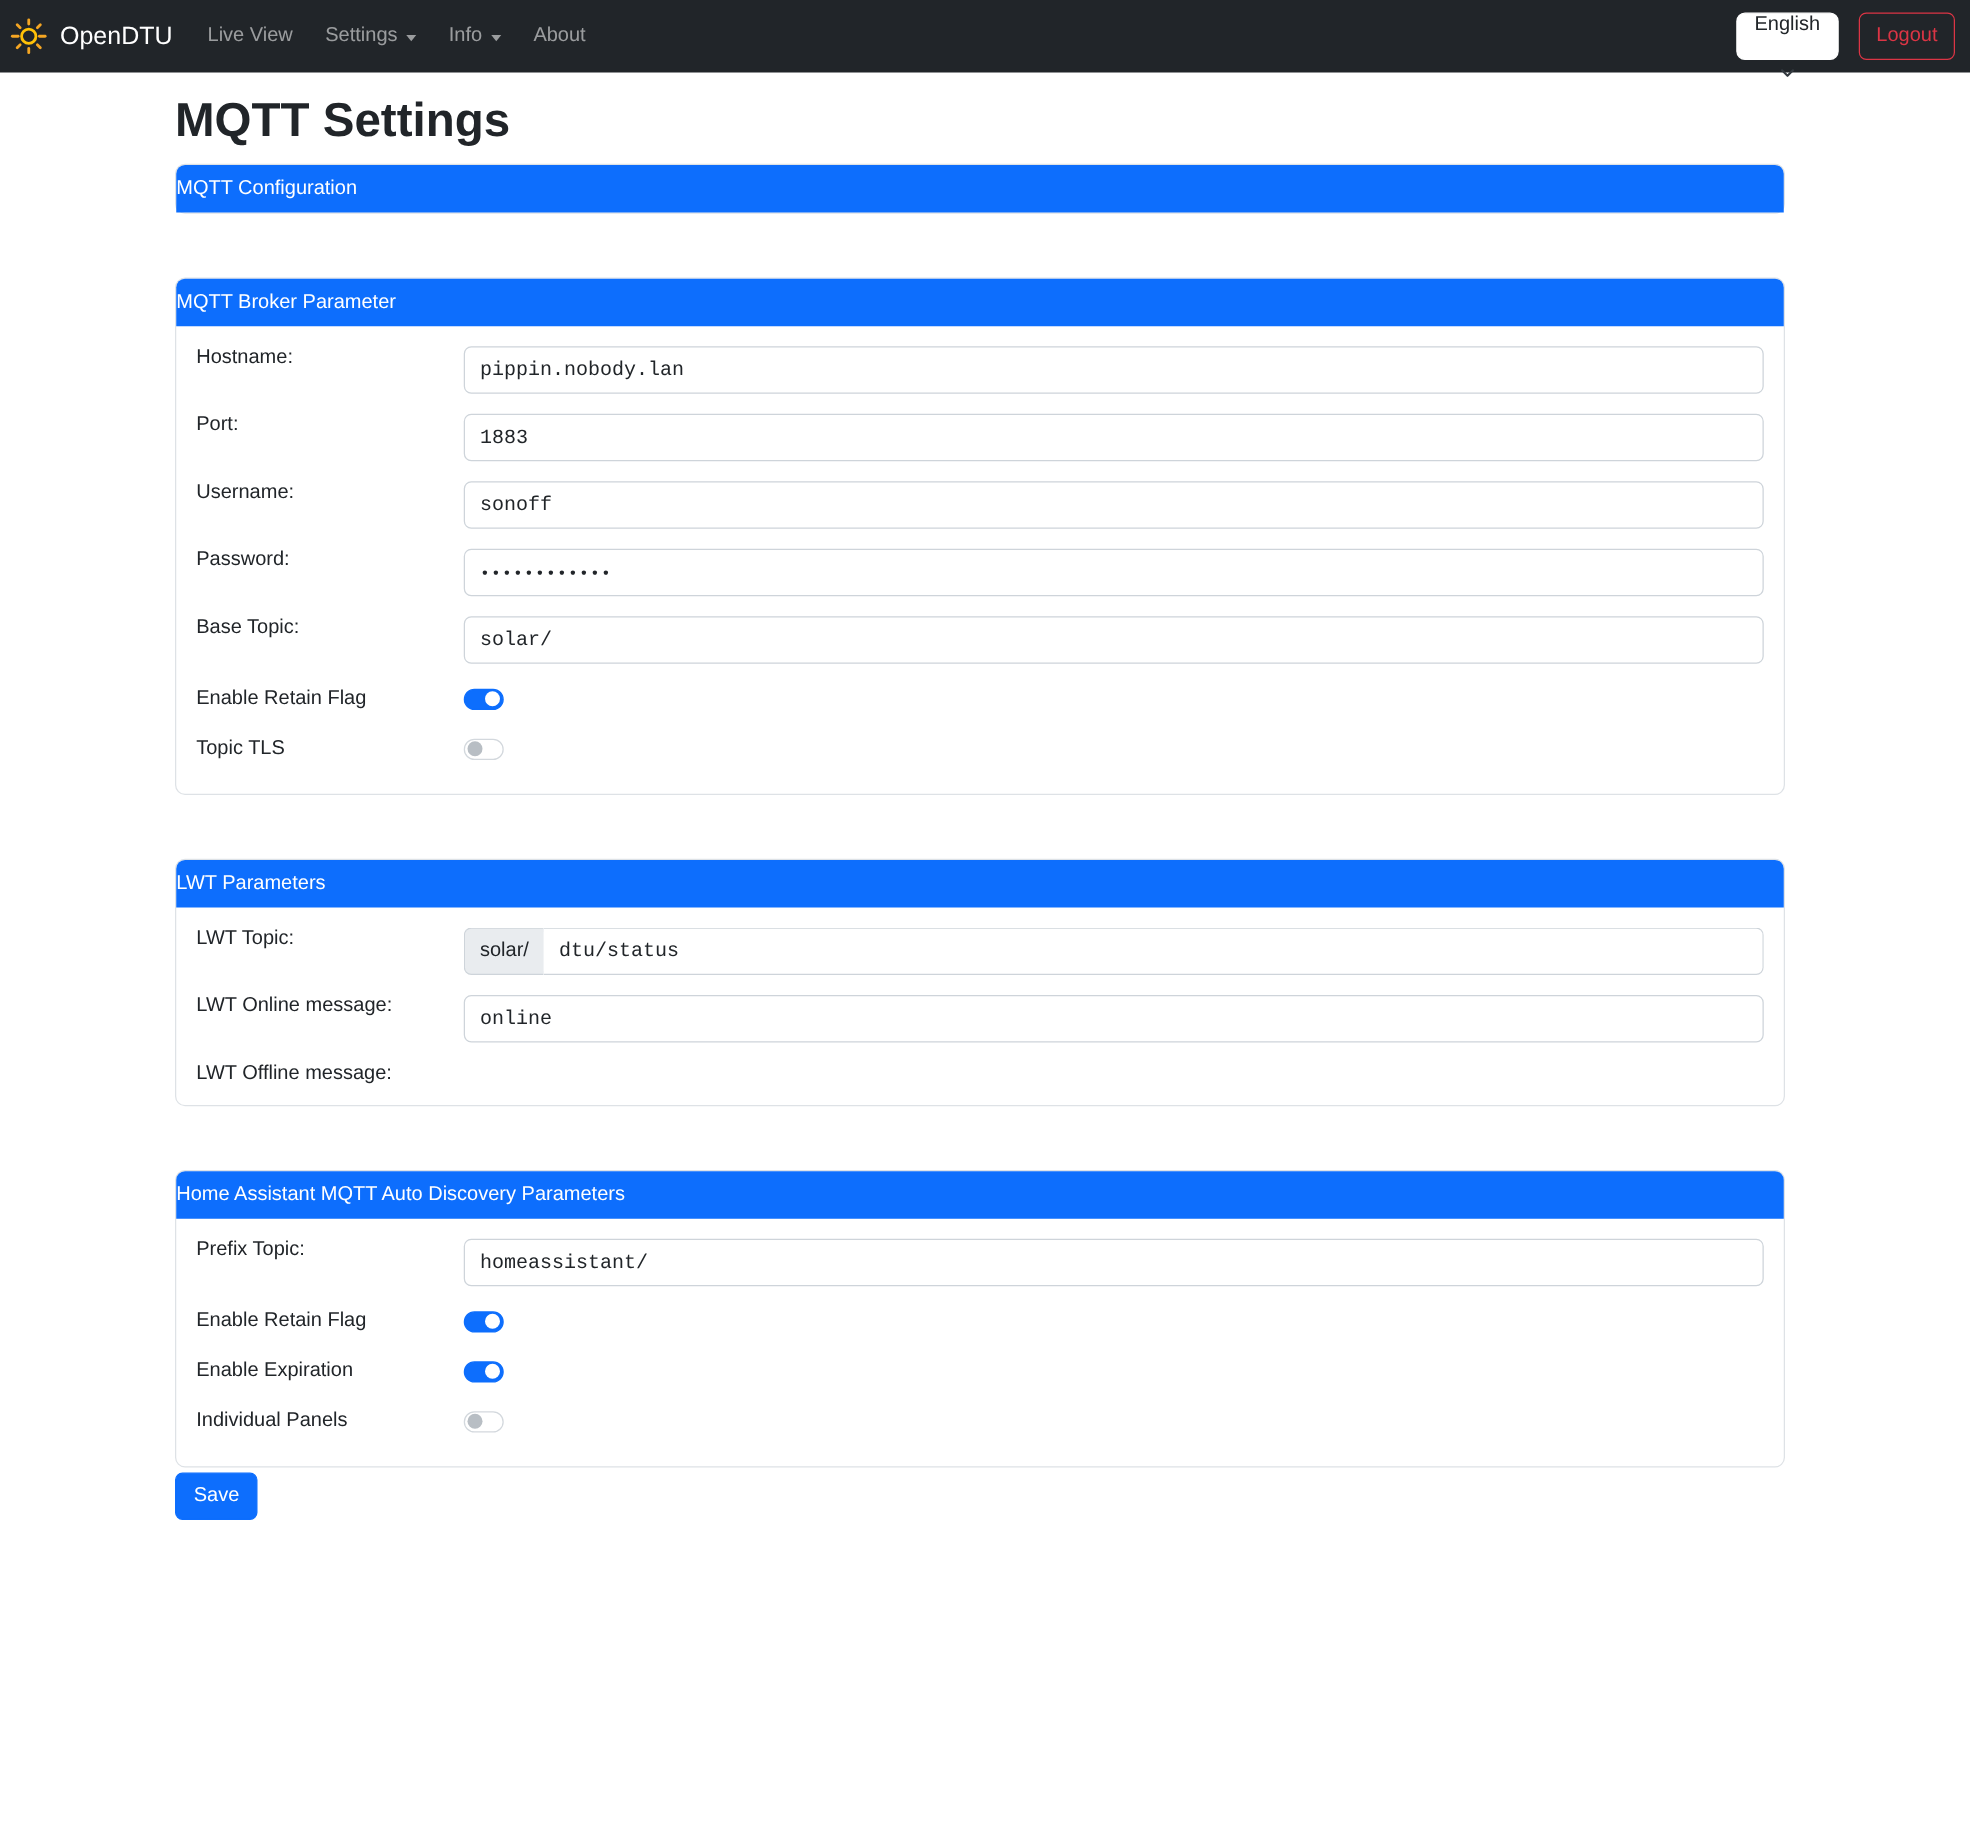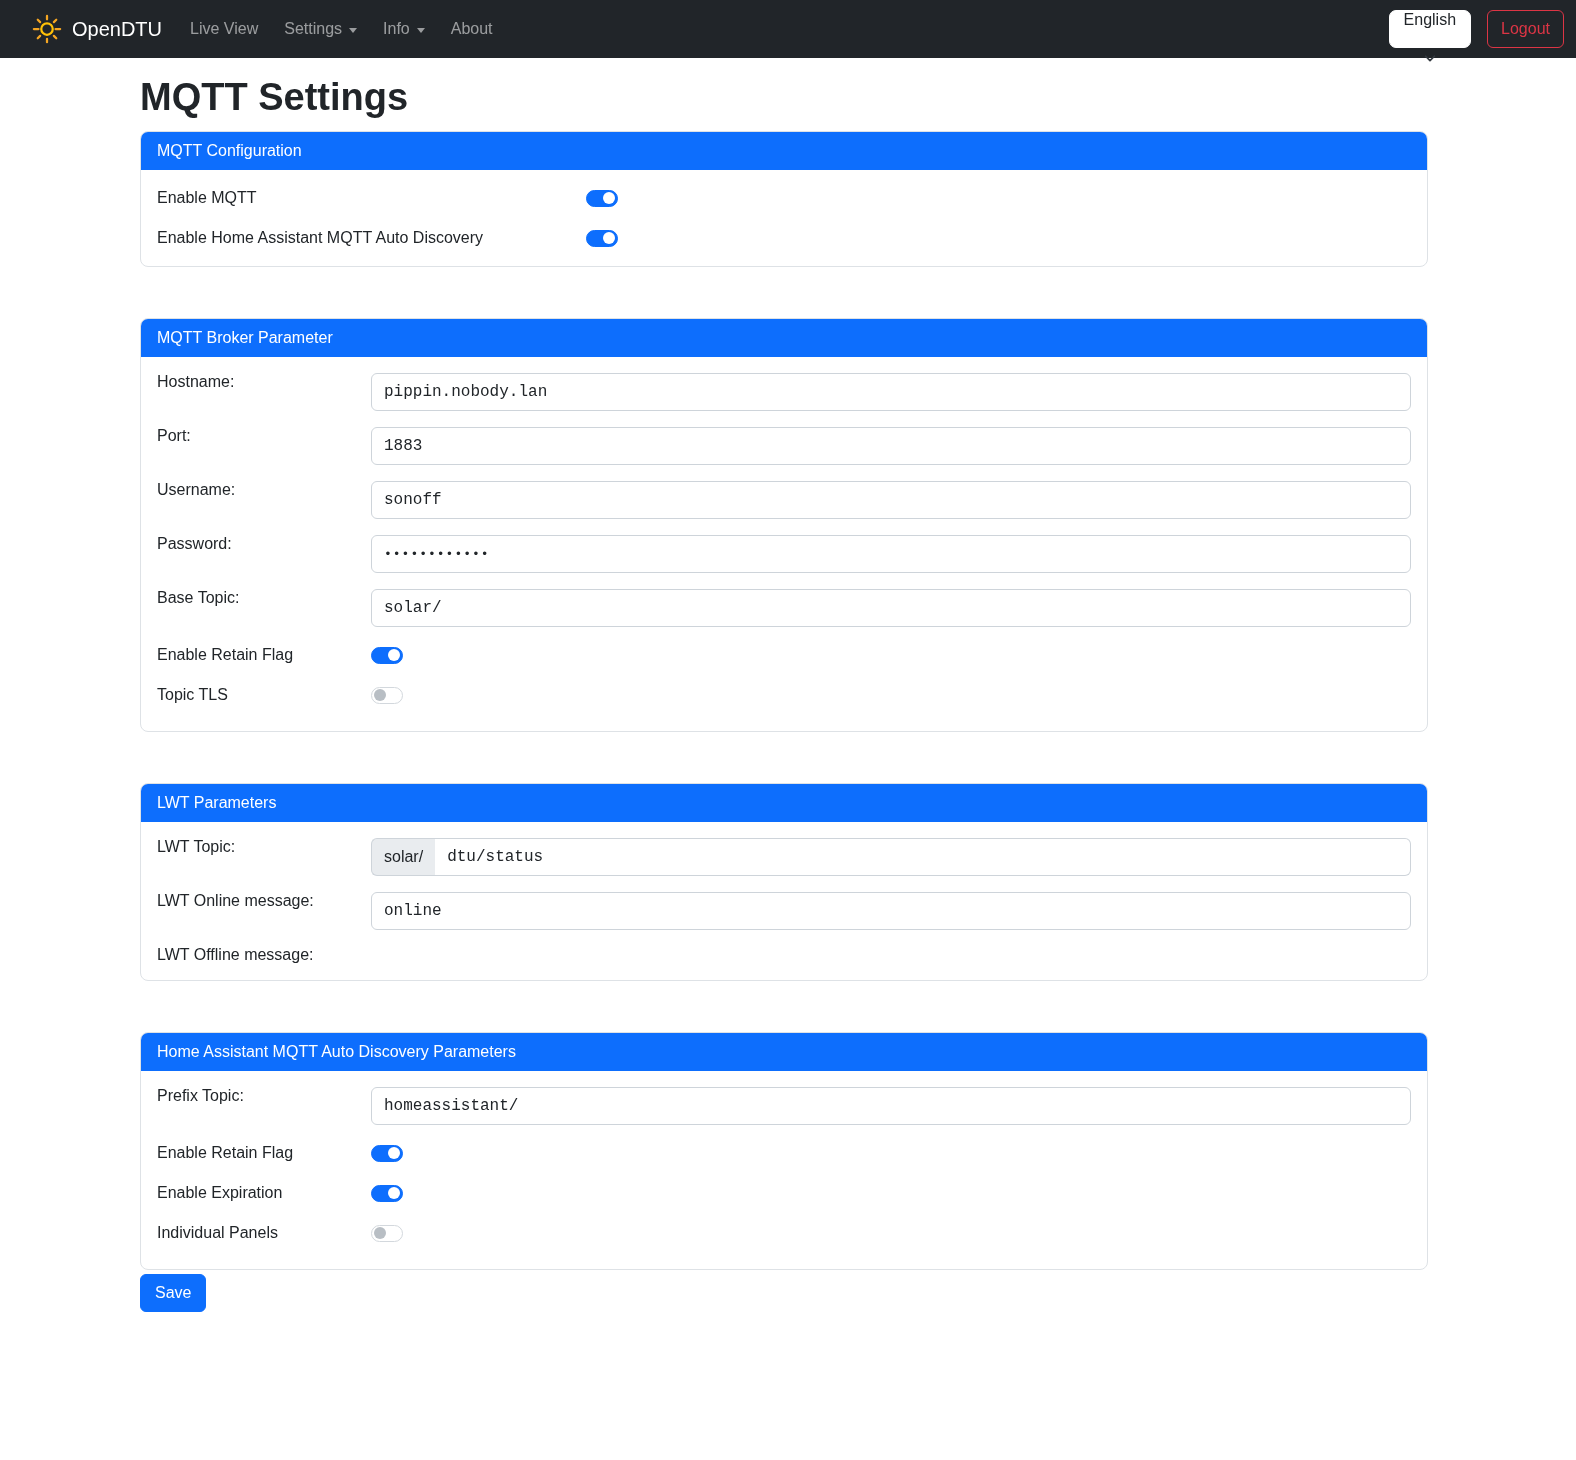--- a/index.html
+++ b/index.html
@@ -6,21 +6,21 @@
   html,body { margin:0; padding:0; }
   body {
     width:1576px; min-height:1460px; background:#fff;
     font-family:"Liberation Sans","DejaVu Sans",sans-serif;
     font-size:16px; color:#212529;
   }
 
   
   .navbar {
     height:58px; background:#212529; display:flex;
-    align-items:center; justify-content:space-between; padding:0 12px 0 32px;
+    align-items:center; justify-content:space-between; padding:0 12px 0 8px;
   }
   .nav-left { display:flex; align-items:center; }
   .brand {
     display:flex; align-items:center; gap:10px; color:#fff;
     font-size:20px; margin-right:20px; text-decoration:none; cursor:pointer;
   }
   .nav-link {
     color:rgba(255,255,255,.55); text-decoration:none; cursor:pointer;
     padding:8px 8px; margin-right:10px; display:flex; align-items:center; gap:7px;
     font-size:16px;
@@ -41,21 +41,21 @@
     border-radius:6px; height:38px; padding:0 13px; font-size:16px;
     font-family:inherit; cursor:pointer; margin-left:8px;
   }
 
   
   .container { width:1288px; margin-left:140px;margin-top:13px; }
   .page-title { font-size:38px; font-weight:600; margin:18px 0 12px; color:#212529; }
 
   .card { border:1px solid #dee2e6; border-radius:8px; margin-bottom:51px; background:#fff; }
   .card-header {
-    background:#0d6efd; color:#fff; padding:7px 16px; font-size:16px;
+    background:#0d6efd; color:#fff; padding:7px 0; font-size:16px;
     border-radius:7px 7px 0 0; line-height:24px;
   }
   .card-body { padding:16px; }
 
   .form-row { display:flex; align-items:flex-start; margin-bottom:16px; }
   .switch-row { display:flex; align-items:center; height:24px; margin-bottom:16px; }
   .label-2 { width:214px; flex-shrink:0; font-size:16px; }
   .label-4 { width:429px; flex-shrink:0; font-size:16px; }
   .control { flex:1; display:flex; align-items:center; }
 
@@ -144,34 +144,20 @@
     <button class="logout-btn">Logout</button>
   </div>
 </nav>
 
 <div class="container">
   <h1 class="page-title">MQTT Settings</h1>
 
   
   <div class="card">
     <div class="card-header">MQTT Configuration</div>
-    <div class="card-body">
-      <div class="switch-row">
-        <div class="label-4">Enable MQTT</div>
-        <div class="control">
-          <div class="switch on"></div>
-        </div>
-      </div>
-      <div class="switch-row" style="margin-bottom:0;">
-        <div class="label-4">Enable Home Assistant MQTT Auto Discovery</div>
-        <div class="control">
-          <div class="switch on"></div>
-        </div>
-      </div>
-    </div>
   </div>
 
   
   <div class="card">
     <div class="card-header">MQTT Broker Parameter</div>
     <div class="card-body">
       <div class="form-row">
         <div class="label-2">Hostname:</div>
         <div class="control">
           <input class="text-input" type="text" value="pippin.nobody.lan" style="">

